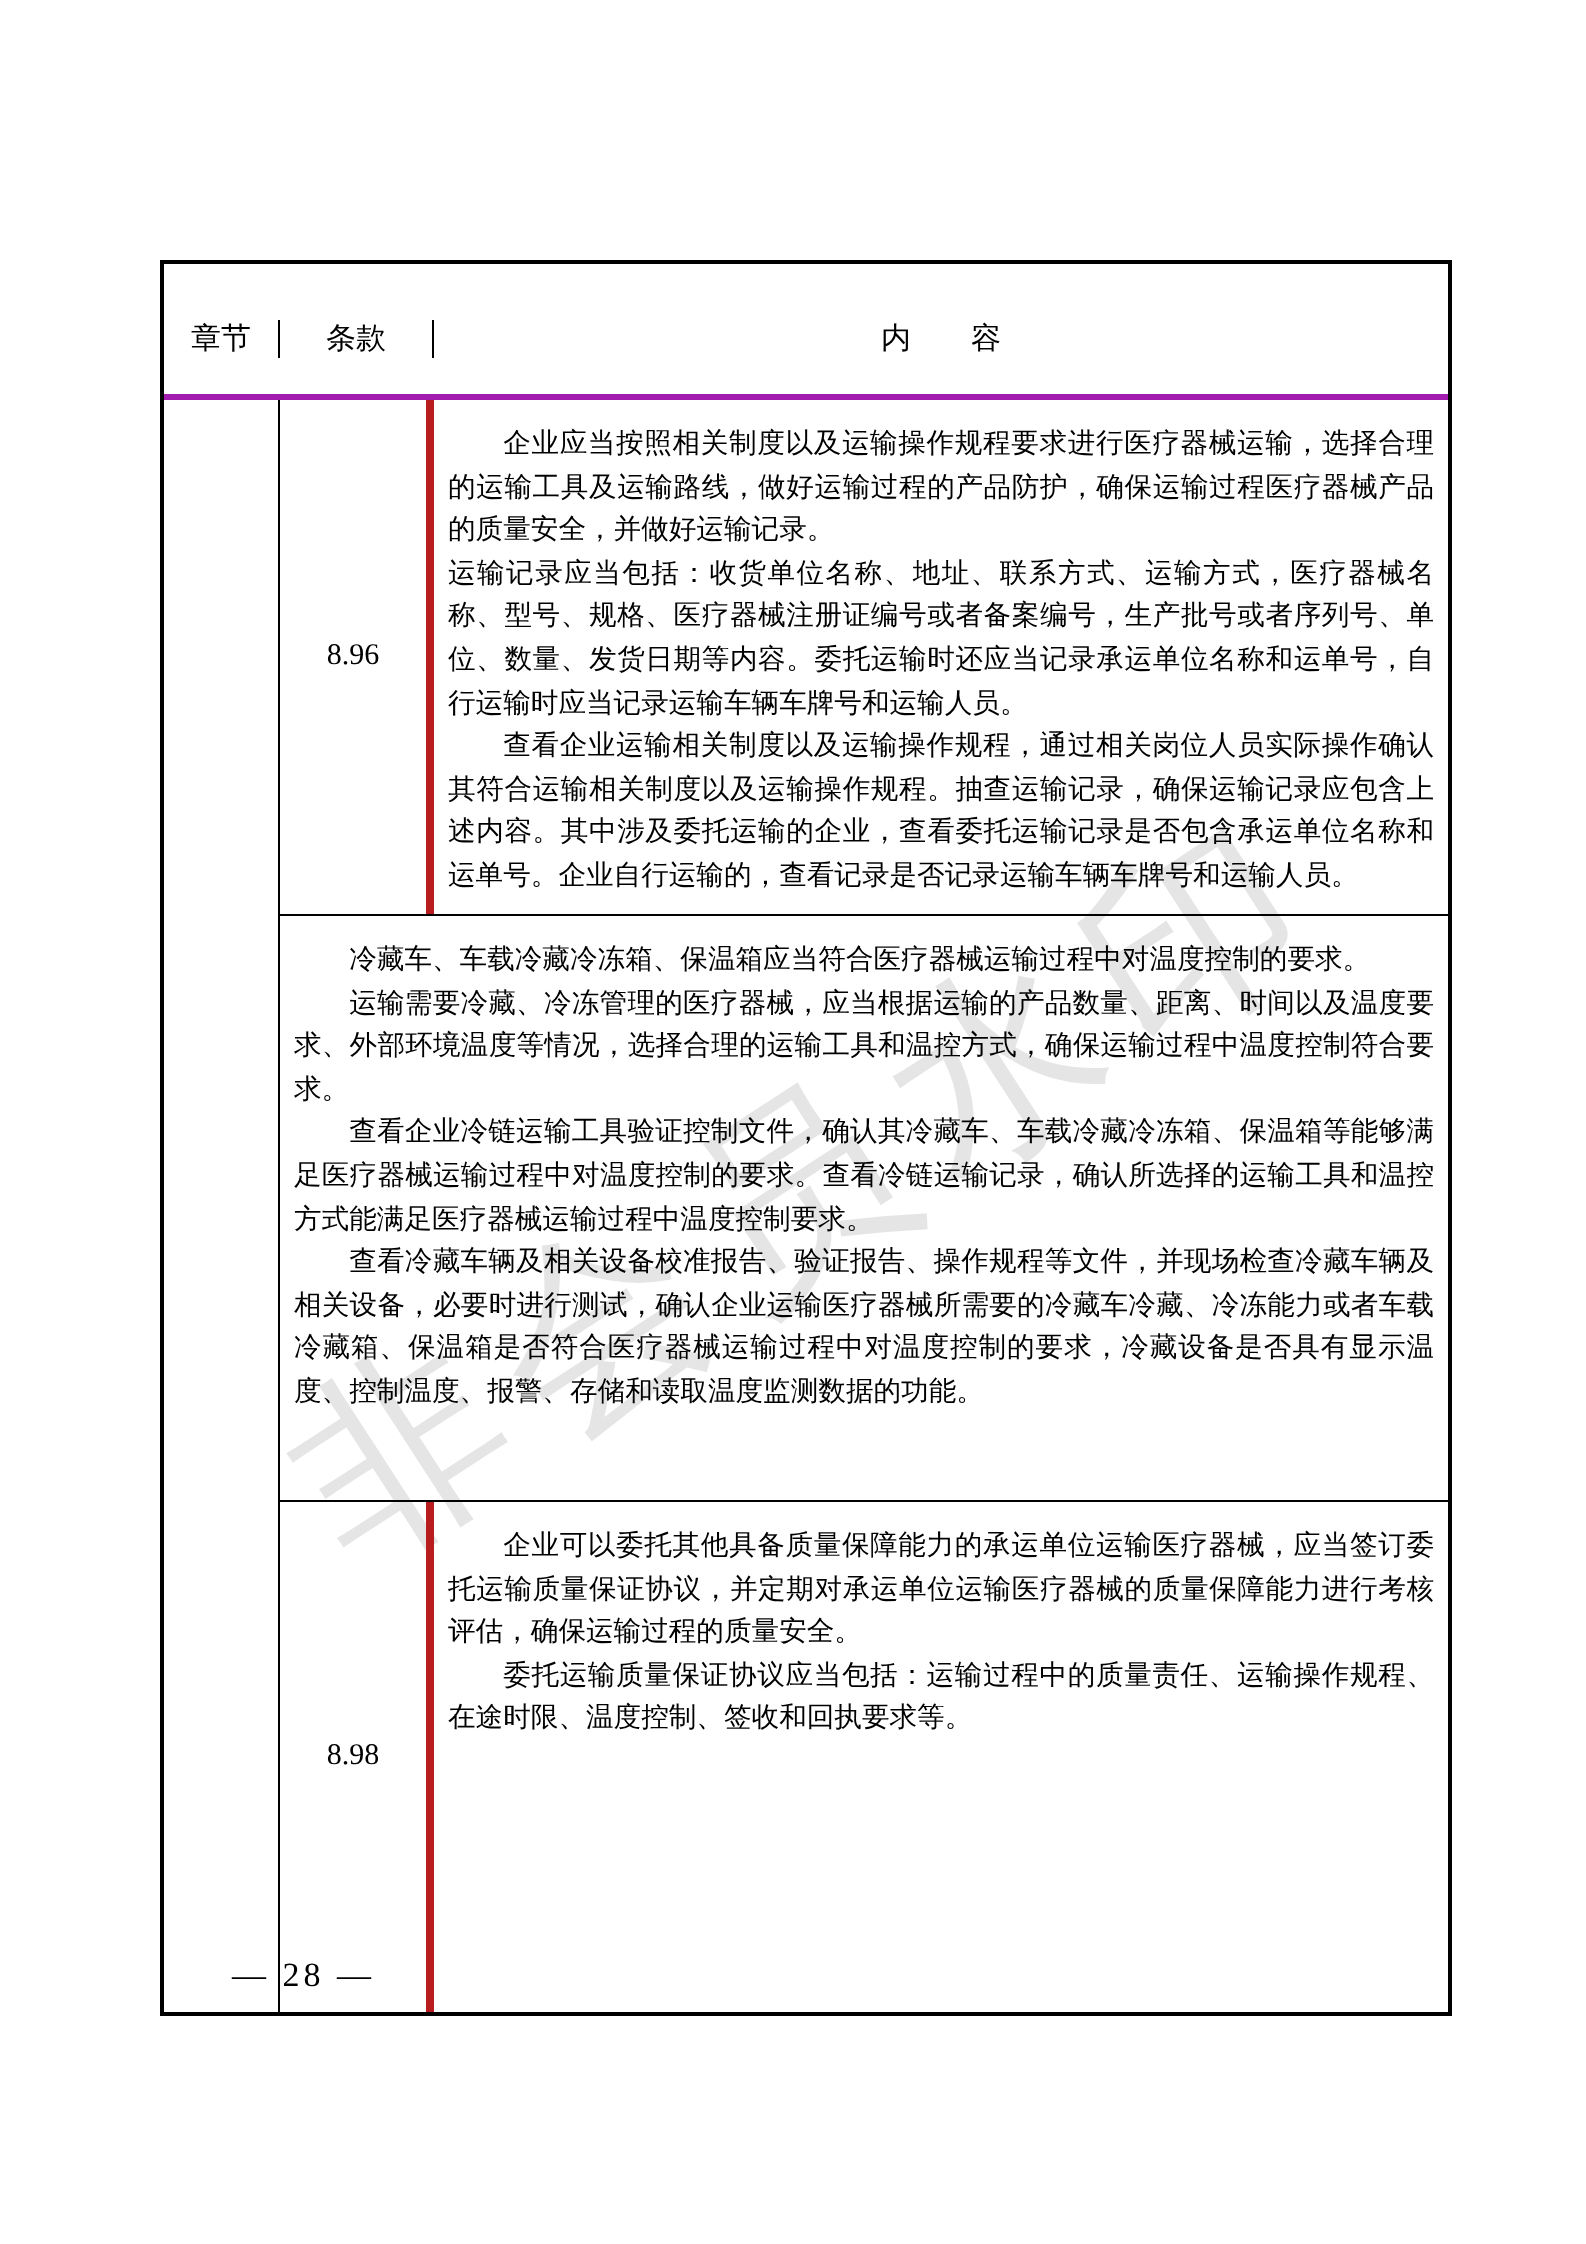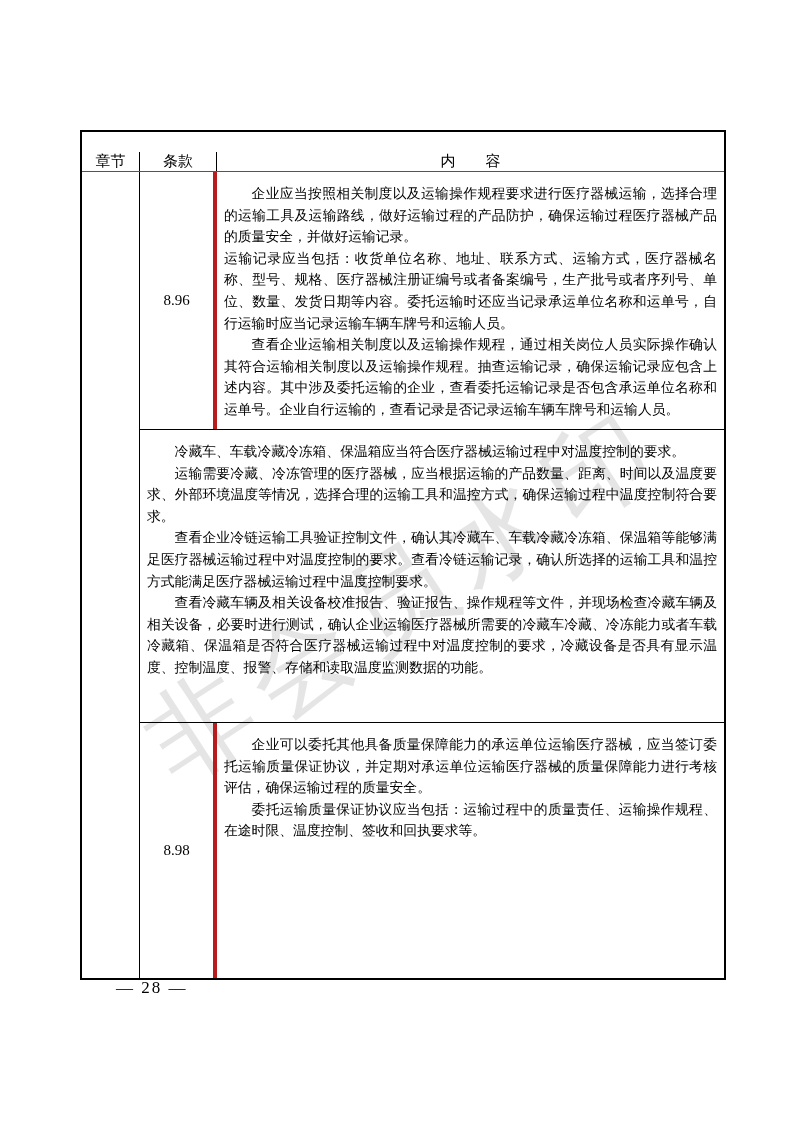--- a/index.html
+++ b/index.html
@@ -36,24 +36,25 @@
     left: 80px;
     top: 130px;
     width: 646px;
     border: 2px solid #000;
     box-sizing: border-box;
     z-index: 1;
     background: transparent;
   }
   .thead {
     display: flex;
-    align-items: flex-end;
+    align-items: flex-start;
     height: 40px;
-    border-bottom: 1px solid #a21caf;
+    border-bottom: 3px solid #a21caf;
     box-sizing: border-box;
+    margin-top: 28px;
   }
   .th {
     display: flex;
     align-items: center;
     justify-content: center;
     font-size: 15px;
     box-sizing: border-box;
   }
   .th-chapter { width: 58px; border-right: 1px solid #000; }
   .th-clause  { width: 77px; border-right: 1px solid #000; }

